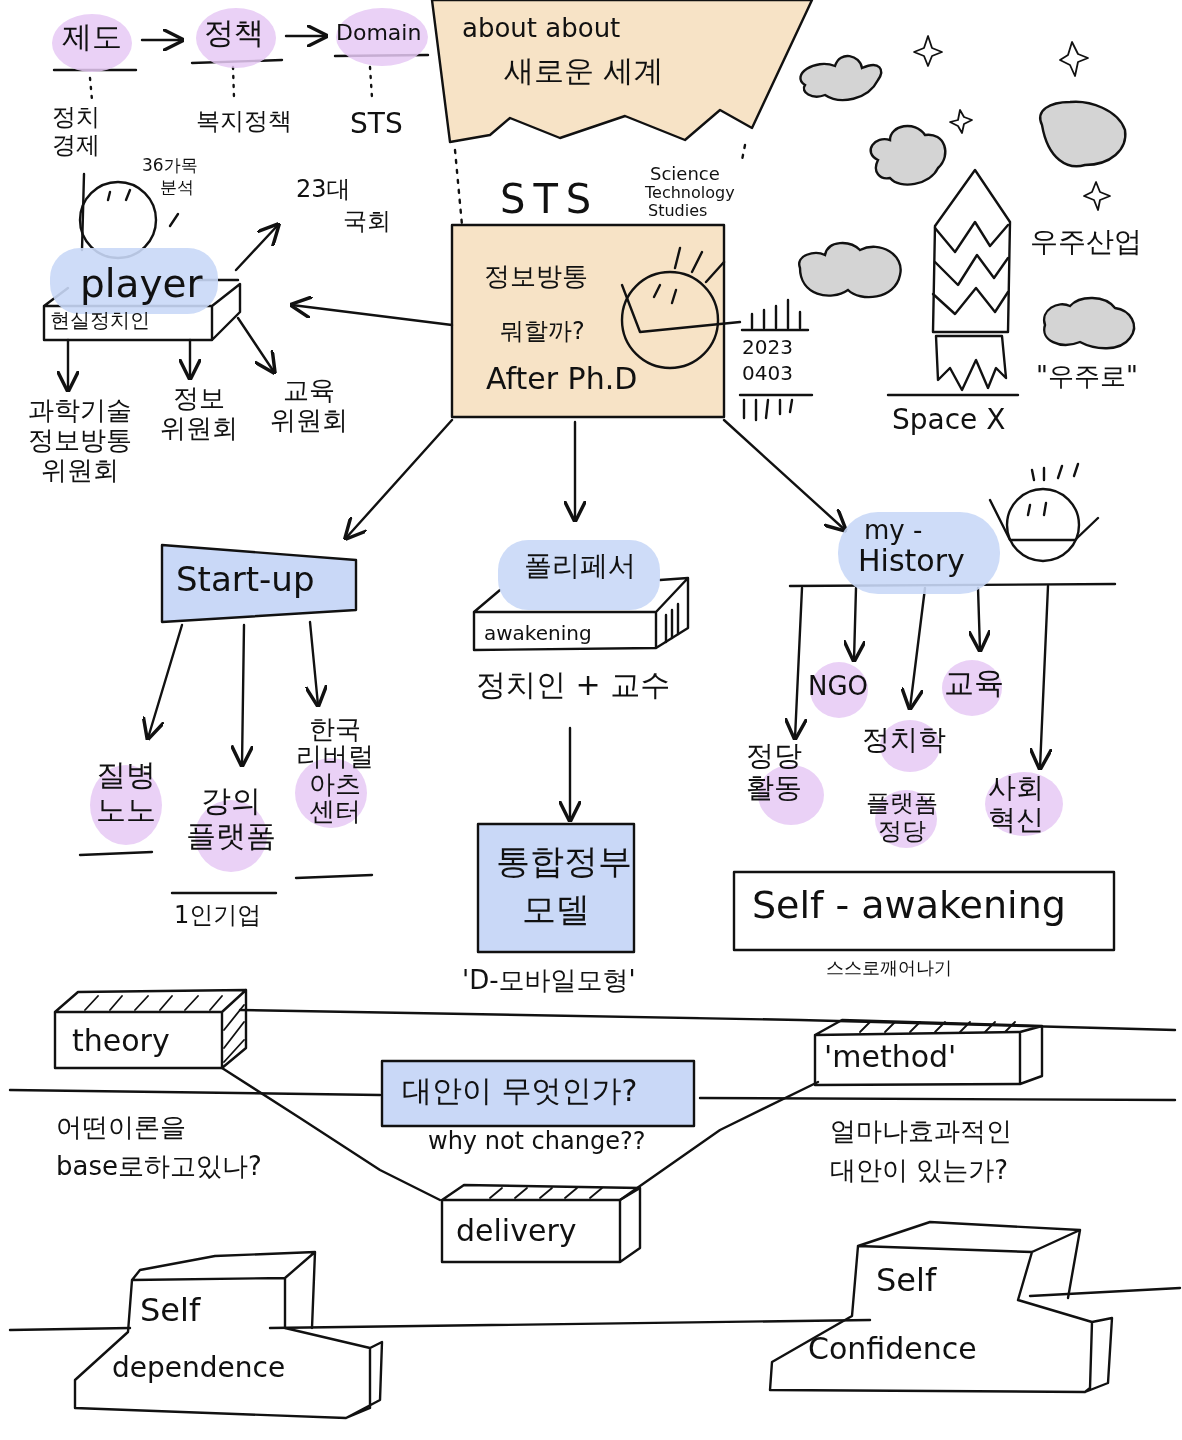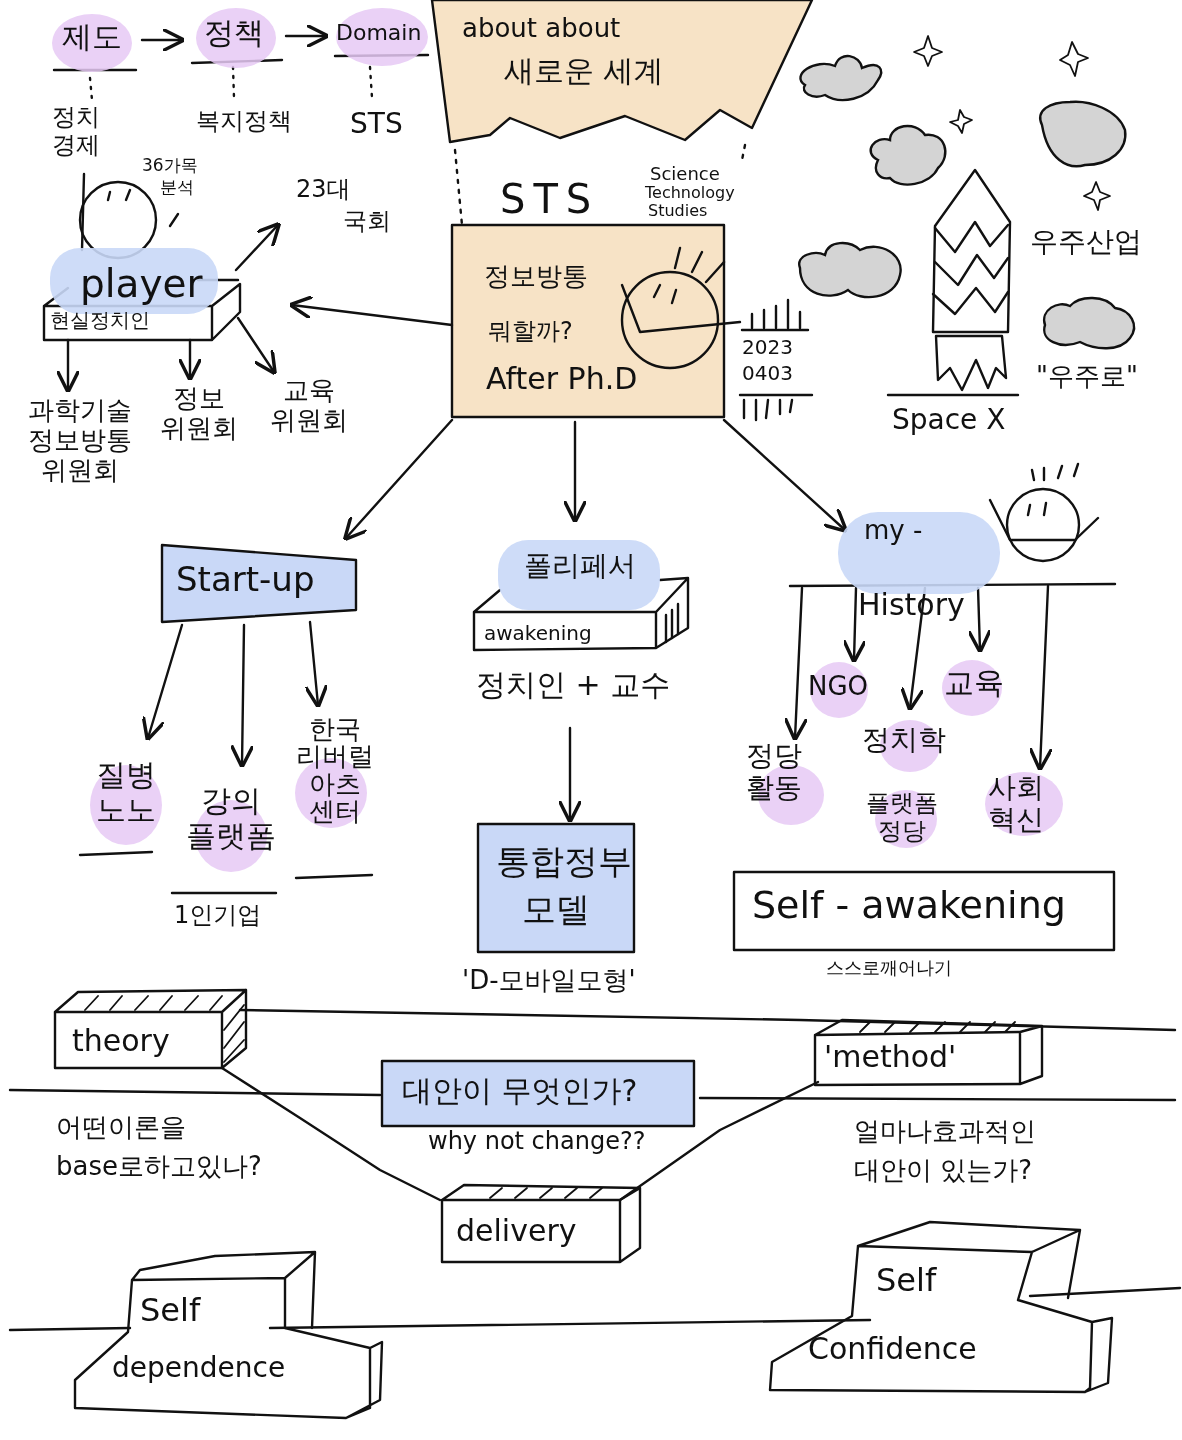--- a/index.html
+++ b/index.html
@@ -155,21 +155,21 @@
 
 <div class="abs hw" style="left:462px;top:14px;font-size:26px;">about about</div>
 <div class="abs hw" style="left:504px;top:54px;font-size:30px;text-align:center;">새로운 세계</div>
 
 <div class="abs hw" style="left:500px;top:176px;font-size:40px;letter-spacing:8px;">STS</div>
 <div class="abs hw" style="left:650px;top:164px;font-size:18px;">Science</div>
 <div class="abs hw" style="left:645px;top:184px;font-size:16px;">Technology</div>
 <div class="abs hw" style="left:648px;top:202px;font-size:16px;">Studies</div>
 
 <div class="abs hw" style="left:484px;top:262px;font-size:26px;">정보방통</div>
-<div class="abs hw" style="left:488px;top:318px;font-size:24px;">뭐할까?</div>
+<div class="abs hw" style="left:500px;top:318px;font-size:24px;">뭐할까?</div>
 <div class="abs hw" style="left:486px;top:362px;font-size:30px;">After Ph.D</div>
 <div class="abs hw" style="left:742px;top:336px;font-size:20px;">2023</div>
 <div class="abs hw" style="left:742px;top:362px;font-size:20px;">0403</div>
 
 <div class="abs hw" style="left:142px;top:156px;font-size:17px;">36가목</div>
 <div class="abs hw" style="left:160px;top:178px;font-size:17px;">분석</div>
 <div class="abs hw" style="left:296px;top:176px;font-size:24px;">23대</div>
 <div class="abs hw" style="left:296px;top:208px;font-size:24px;margin-left:47px;">국회</div>
 <div class="abs hw" style="left:80px;top:262px;font-size:39px;">player</div>
 <div class="abs hw" style="left:50px;top:309px;font-size:20px;">현실정치인</div>
@@ -197,38 +197,38 @@
 <div class="abs hw" style="left:174px;top:902px;font-size:24px;">1인기업</div>
 
 <div class="abs hw" style="left:524px;top:550px;font-size:28px;">폴리페서</div>
 <div class="abs hw" style="left:484px;top:622px;font-size:20px;">awakening</div>
 <div class="abs hw" style="left:476px;top:668px;font-size:30px;">정치인 + 교수</div>
 <div class="abs hw center" style="left:496px;top:838px;width:120px;font-size:34px;white-space:pre;line-height:1.4;">통합정부
 모델</div>
 <div class="abs hw" style="left:462px;top:966px;font-size:26px;">'D-모바일모형'</div>
 
 <div class="abs hw" style="left:864px;top:516px;font-size:26px;">my -</div>
-<div class="abs hw" style="left:858px;top:544px;font-size:30px;margin-top:44px;">History</div>
+<div class="abs hw" style="left:858px;top:544px;font-size:30px;">History</div>
 <div class="abs hw" style="left:808px;top:672px;font-size:26px;">NGO</div>
 <div class="abs hw" style="left:944px;top:666px;font-size:30px;">교육</div>
 <div class="abs hw center" style="left:746px;top:740px;font-size:28px;white-space:pre;">정당
 활동</div>
 <div class="abs hw" style="left:862px;top:724px;font-size:28px;">정치학</div>
 <div class="abs hw center" style="left:866px;top:790px;font-size:24px;white-space:pre;">플랫폼
 정당</div>
 <div class="abs hw center" style="left:988px;top:772px;font-size:28px;white-space:pre;">사회
 혁신</div>
 <div class="abs hw" style="left:752px;top:884px;font-size:38px;">Self - awakening</div>
 <div class="abs hw" style="left:814px;top:958px;font-size:18px;margin-left:12px;">스스로깨어나기</div>
 
 <div class="abs hw" style="left:72px;top:1024px;font-size:30px;">theory</div>
 <div class="abs hw" style="left:56px;top:1108px;font-size:26px;white-space:pre;line-height:1.5;">어떤이론을
 base로하고있나?</div>
 <div class="abs hw" style="left:824px;top:1040px;font-size:30px;">'method'</div>
-<div class="abs hw" style="left:830px;top:1112px;font-size:26px;white-space:pre;line-height:1.5;margin-left:24px;">얼마나효과적인
+<div class="abs hw" style="left:830px;top:1112px;font-size:26px;white-space:pre;line-height:1.5;">얼마나효과적인
 대안이 있는가?</div>
 <div class="abs hw" style="left:402px;top:1074px;font-size:30px;">대안이 무엇인가?</div>
 <div class="abs hw" style="left:428px;top:1128px;font-size:24px;">why not change??</div>
 <div class="abs hw" style="left:456px;top:1214px;font-size:30px;">delivery</div>
 <div class="abs hw" style="left:140px;top:1292px;font-size:32px;">Self</div>
 <div class="abs hw" style="left:112px;top:1352px;font-size:28px;">dependence</div>
 <div class="abs hw" style="left:876px;top:1262px;font-size:32px;">Self</div>
 <div class="abs hw" style="left:808px;top:1332px;font-size:30px;">Confidence</div>
 
 </body></html>

